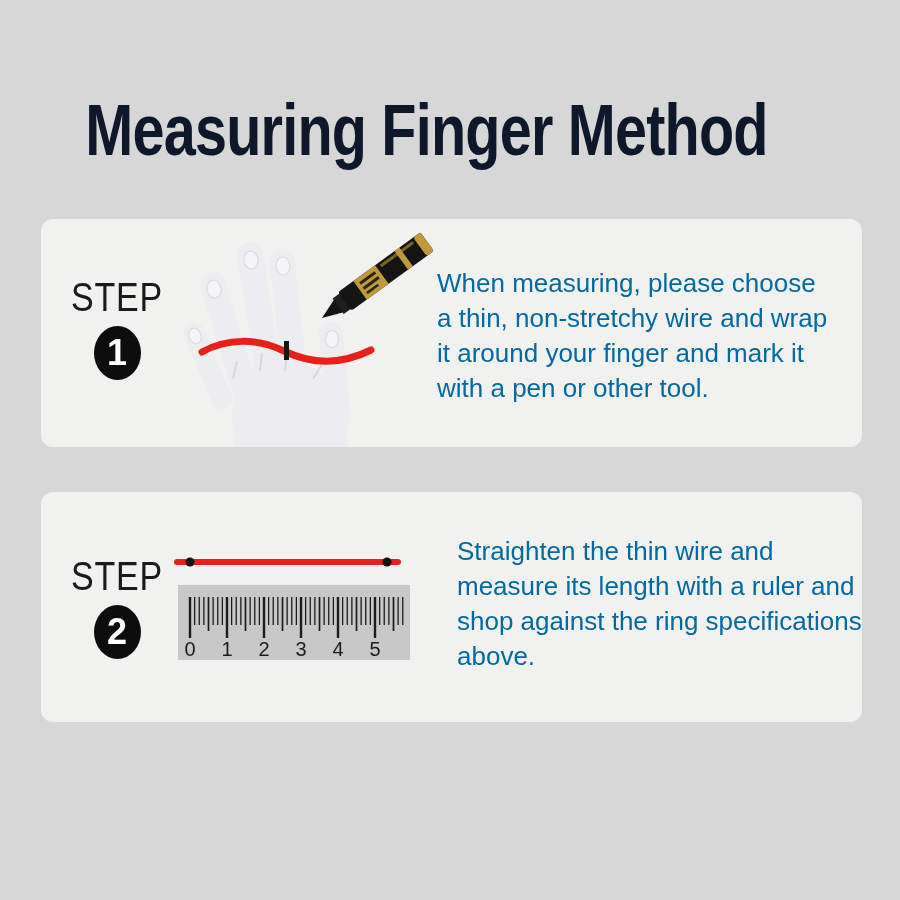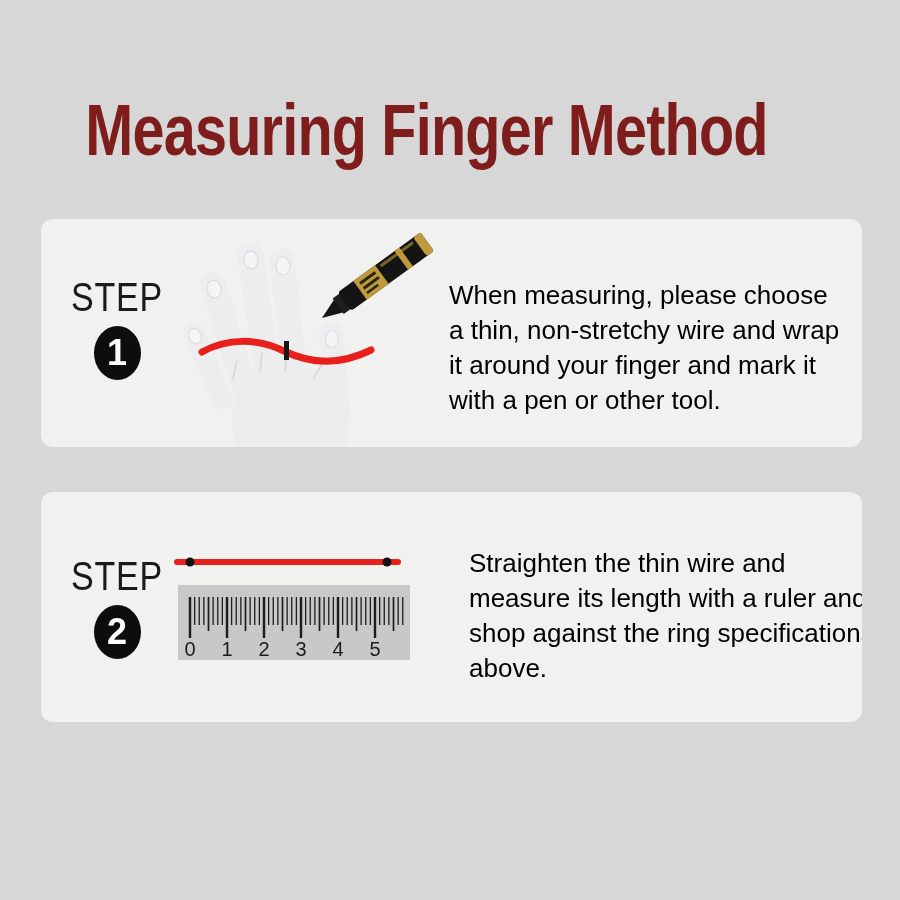--- a/index.html
+++ b/index.html
@@ -8,21 +8,21 @@
     background:#d7d7d7;
     font-family:"Liberation Sans", sans-serif;
     position:relative;
     overflow:hidden;
   }
   .page{position:absolute;inset:0;}
 
   
   .title{
     position:absolute;top:92px;left:0;width:744px;margin:0;
-    text-align:center;font-size:72px;line-height:76px;font-weight:700;color:#7f1d1d;
+    text-align:center;font-size:72px;line-height:76px;font-weight:700;color:#0f172a;
     letter-spacing:-1px;
   }
   .title-inner{display:inline-block;transform:scaleX(0.80);transform-origin:center;white-space:nowrap;}
 
   
   .card{
     position:absolute;left:41px;width:821px;
     background:#f1f1f0;border-radius:12px;overflow:hidden;
   }
   .card1{top:219px;height:228px;}
@@ -43,22 +43,22 @@
   }
   .step-badge span{color:#ffffff;font-size:36px;font-weight:700;line-height:1;}
 
   
   .illus{position:absolute;display:block;}
   .hand-illus{left:130px;top:0;}
   .wire-ruler-illus{left:130px;top:0;}
 
   
   .step-text{
-    position:absolute;margin:12px;
-    font-size:26px;line-height:35px;color:#000000;
+    position:absolute;margin:0;
+    font-size:26px;line-height:35px;color:#0369a1;
     white-space:pre-line;
   }
   .card1 .step-text{left:396px;top:47px;width:430px;}
   .card2 .step-text{left:416px;top:42px;width:430px;}
 </style>
 </head>
 <body>
 
 <div class="page">
 

